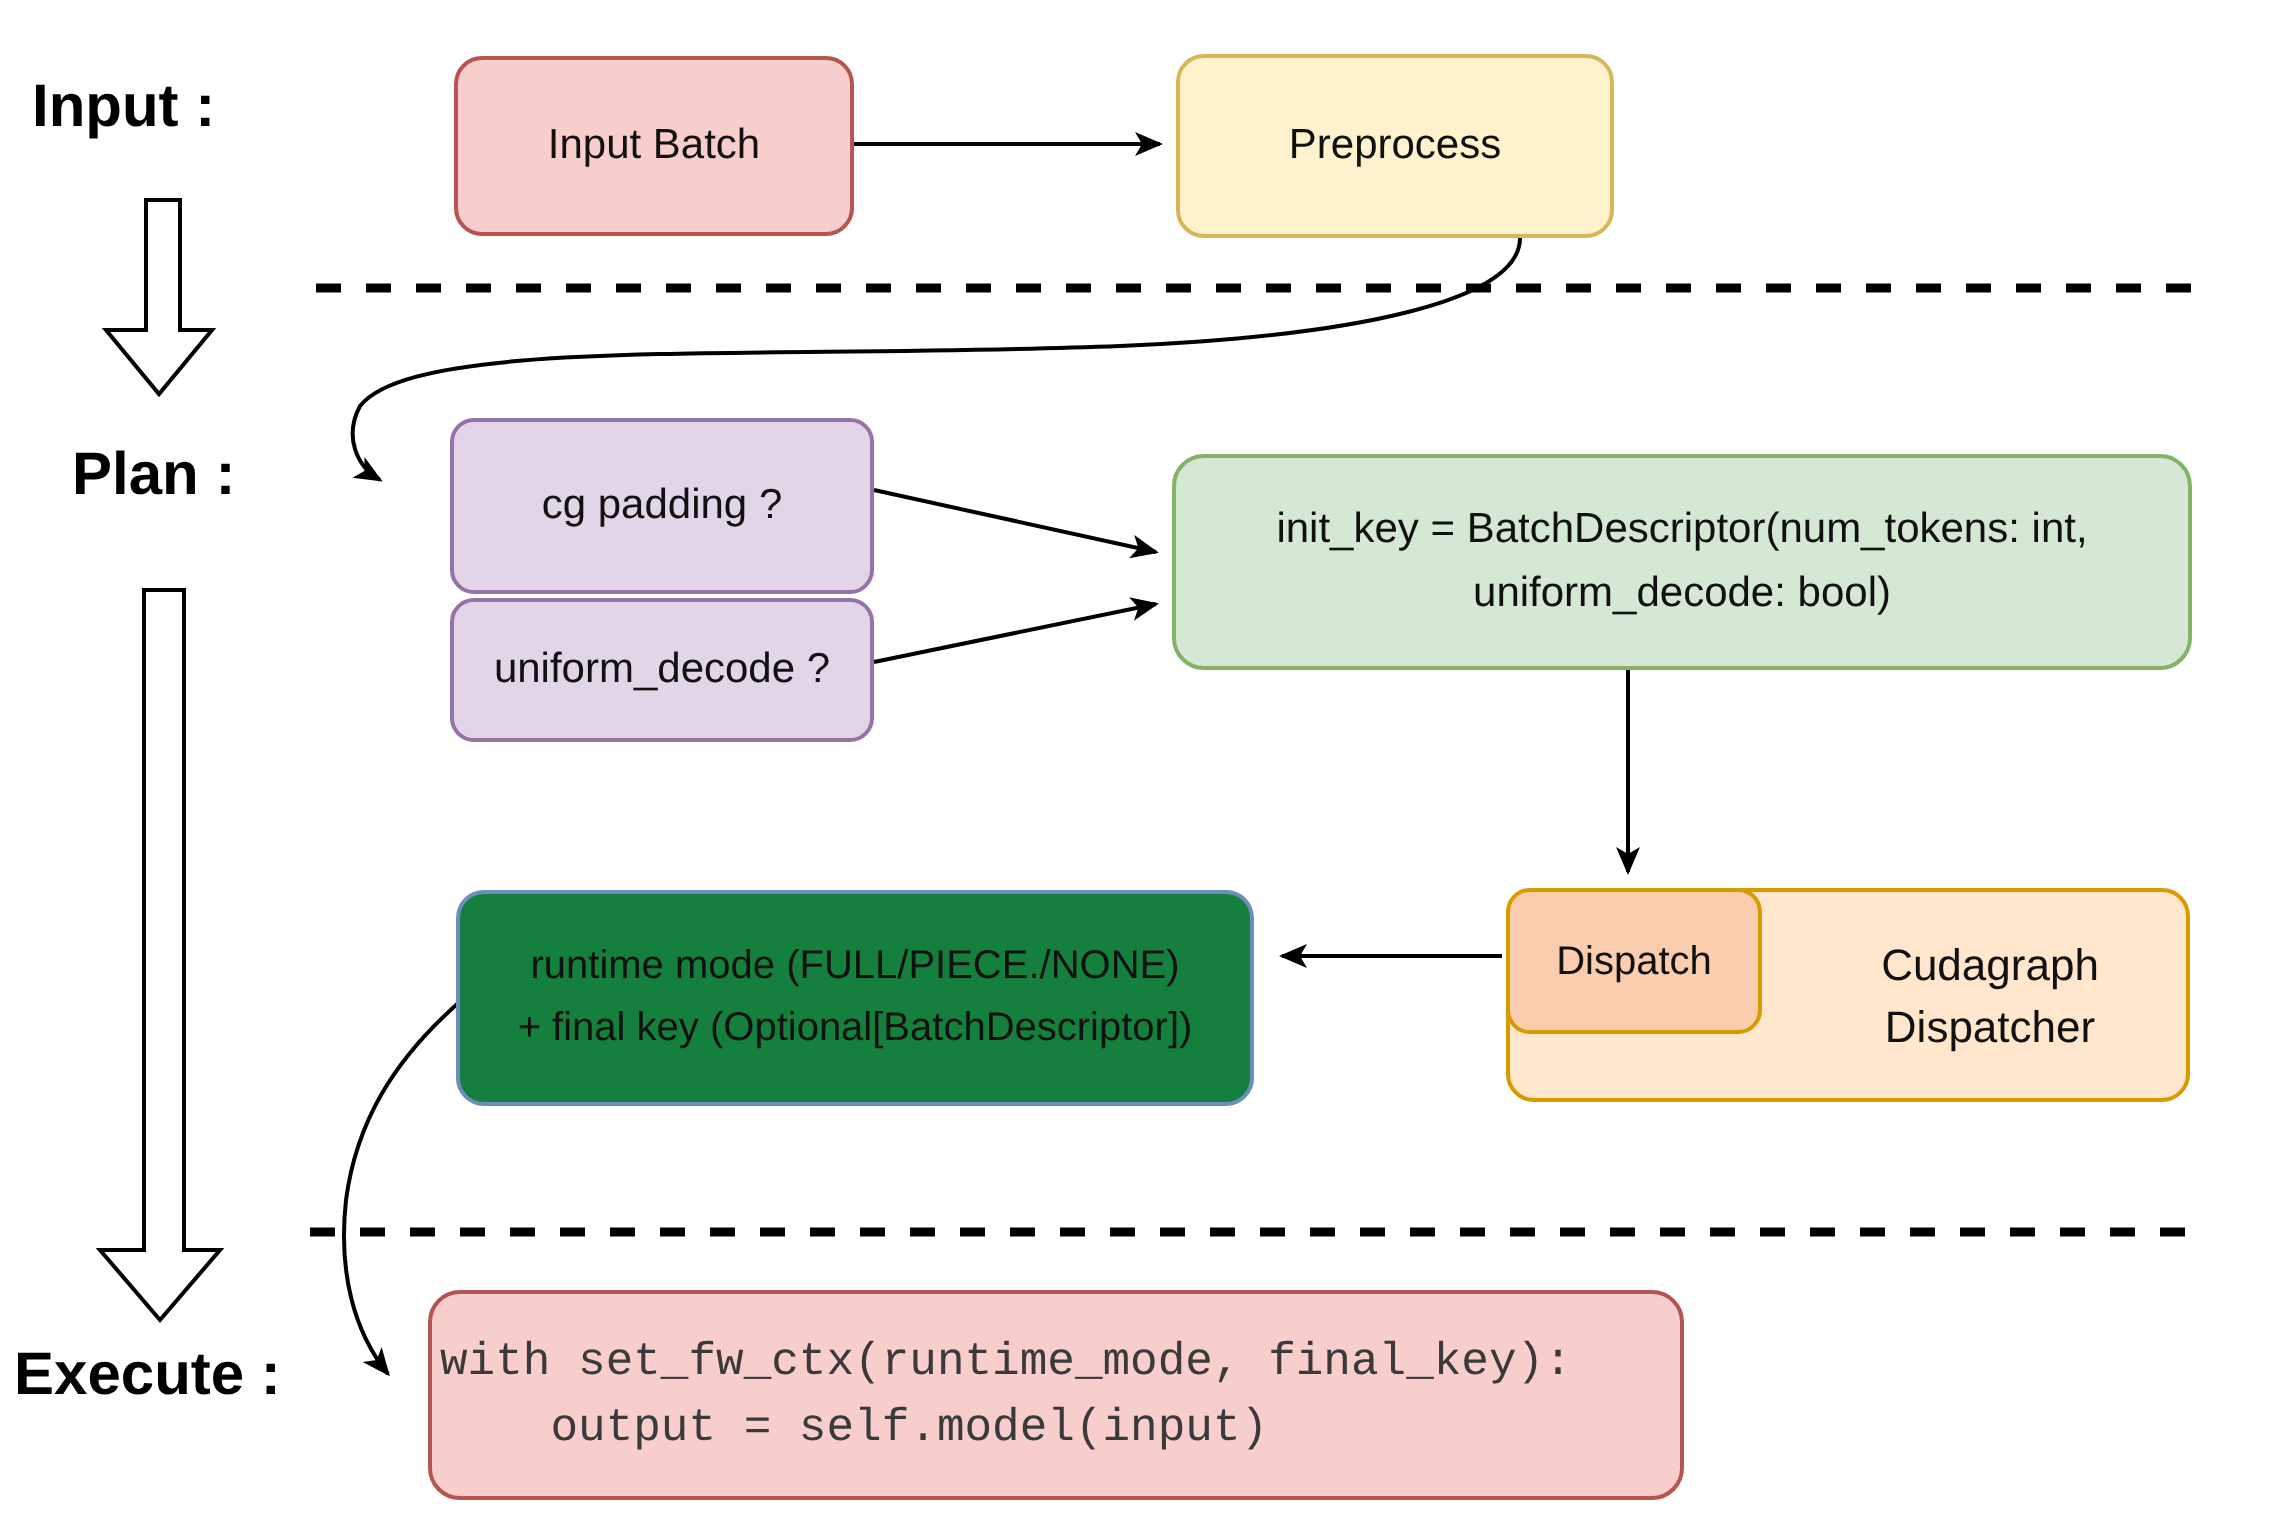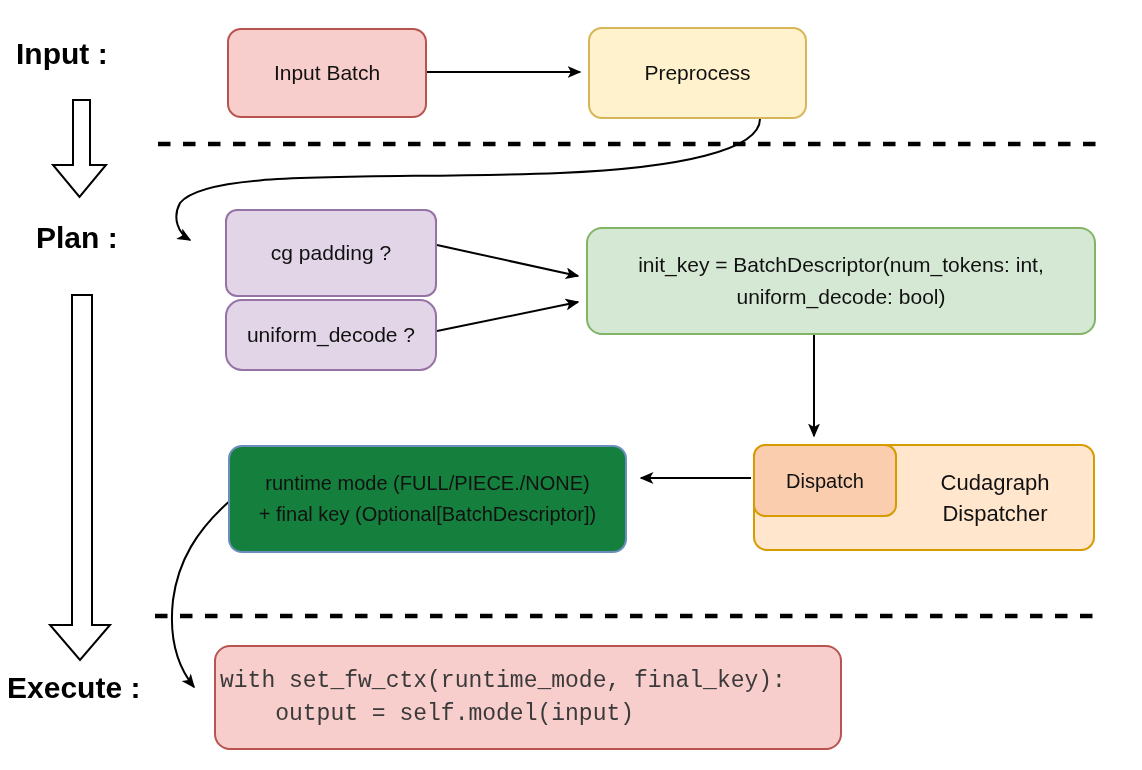--- a/index.html
+++ b/index.html
@@ -115,35 +115,35 @@
   </div>
 
   <div class="box fill-yellow r14" style="left:588px; top:27px; width:219px; height:92px;">
     <span>Preprocess</span>
   </div>
 
   <div class="box fill-purple r12" style="left:225px; top:209px; width:212px; height:88px;">
     <span>cg padding ?</span>
   </div>
 
-  <div class="box fill-purple r12" style="left:225px; top:299px; width:212px; height:72px;border-radius:17px;">
+  <div class="box fill-purple r12" style="left:225px; top:299px; width:212px; height:72px;">
     <span>uniform_decode ?</span>
   </div>
 
   <div class="box fill-green r16" id="node-init-key" style="left:586px; top:227px; width:510px; height:108px;">
     <div>init_key = BatchDescriptor(num_tokens: int,</div>
     <div>uniform_decode: bool)</div>
   </div>
 
   <div class="box fill-orange r14" style="left:753px; top:444px; width:342px; height:107px;"></div>
   <div id="cudagraph-label" style="left:895px; top:444px; width:200px; height:107px;">
     <div>Cudagraph</div>
     <div>Dispatcher</div>
   </div>
-  <div class="box fill-orange-dark r12" id="node-dispatch" style="left:753px; top:444px; width:144px; height:73px;">
+  <div class="box fill-orange-dark r12" id="node-dispatch" style="left:753px; top:444px; width:128px; height:73px;">
     <span>Dispatch</span>
   </div>
 
   <div class="box fill-blue r14" id="node-runtime-mode" style="left:228px; top:445px; width:399px; height:108px;">
     <div>runtime mode (FULL/PIECE./NONE)</div>
     <div>+ final key (Optional[BatchDescriptor])</div>
   </div>
 
   <div class="box fill-red r16" id="node-execute-code" style="left:214px; top:645px; width:628px; height:105px;">
     <div>with set_fw_ctx(runtime_mode, final_key):</div>

